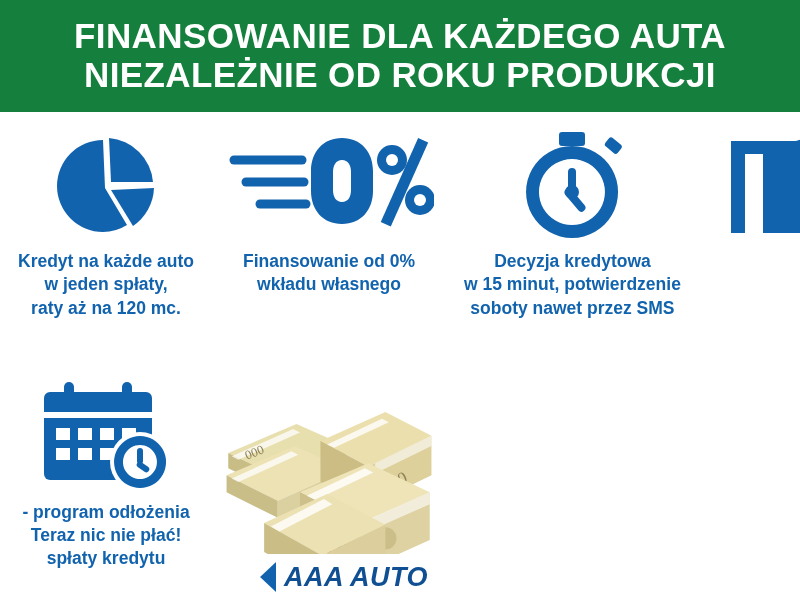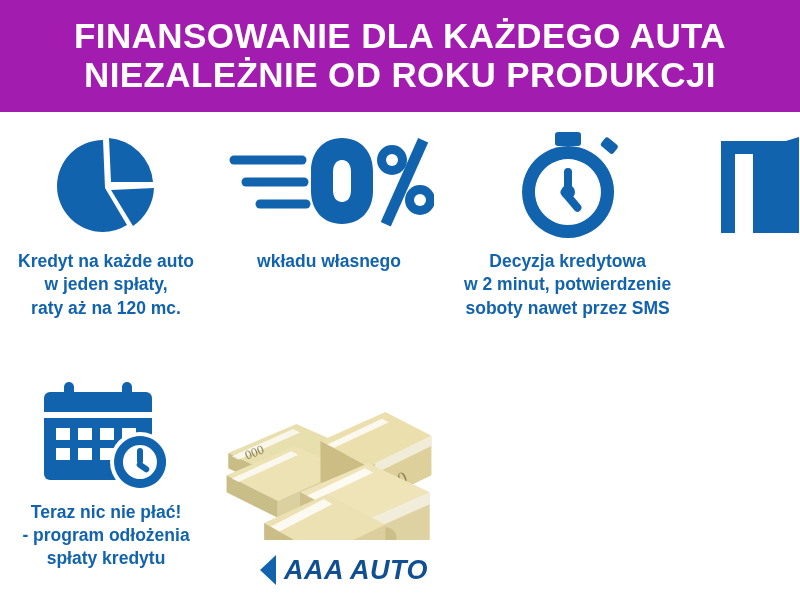--- a/index.html
+++ b/index.html
@@ -17,21 +17,21 @@
     position: relative;
     width: 800px;
     height: 600px;
     background: #ffffff;
     box-sizing: border-box;
     display: flex;
     flex-direction: column;
   }
   
   .header {
-    background: #a21caf;
+    background: #15803d;
     color: #ffffff;
     padding: 16px 20px 18px 20px;
     text-align: center;
   }
   .header-line {
     font-weight: bold;
     font-size: 35px;
     line-height: 1.12;
     letter-spacing: 0.4px;
     white-space: nowrap;
@@ -82,21 +82,21 @@
     right: 0;
     bottom: 0;
     width: 100%;
     height: 100%;
   }
   .logo-bar {
     position: absolute;
     right: 0;
     bottom: 0;
     width: 214px;
-    height: 60px;
+    height: 46px;
     background: #ffffff;
     display: flex;
     align-items: center;
     justify-content: flex-end;
     padding-right: 12px;
     box-sizing: border-box;
   }
   .logo-bar::before {
     content: "";
     position: absolute;
@@ -165,40 +165,41 @@
                      m0 22 c6 0 9 5 9 12 v18 c0 7-3 12-9 12 s-9-5-9-12 v-18 c0-7 3-12 9-12 z"></path>
             <circle cx="168" cy="30" r="15"></circle>
             <circle cx="168" cy="30" r="6" fill="#ffffff"></circle>
             <circle cx="196" cy="70" r="15"></circle>
             <circle cx="196" cy="70" r="6" fill="#ffffff"></circle>
             <rect x="175" y="6" width="11" height="92" transform="rotate(24 180 52)"></rect>
           </g>
         </svg>
       </div>
       <div class="caption">
+        <div>Finansowanie od 0%</div>
         <div>wkładu własnego</div>
       </div>
     </div>
 
     <div class="cell">
       <div class="icon-box">
         <svg width="126" height="118" viewBox="0 0 126 118" aria-hidden="true">
           <g fill="#1263ae">
             <rect x="50" y="6" width="26" height="14" rx="3"></rect>
             <rect x="96" y="14" width="16" height="11" rx="3" transform="rotate(40 104 20)"></rect>
             <path d="M63 20 a46 46 0 1 0 0.1 0 z m0 13 a33 33 0 1 1 -0.1 0 z"></path>
             <rect x="59" y="42" width="8" height="30" rx="4"></rect>
             <rect x="62" y="60" width="8" height="28" rx="4" transform="rotate(-40 66 74)"></rect>
             <circle cx="63" cy="66" r="7"></circle>
           </g>
         </svg>
       </div>
       <div class="caption">
         <div>Decyzja kredytowa</div>
-        <div>w 2 minut, potwierdzenie</div>
+        <div>w 15 minut, potwierdzenie</div>
         <div>soboty nawet przez SMS</div>
       </div>
     </div>
 
     <div class="cell">
       <div class="icon-box">
         <svg width="126" height="112" viewBox="0 0 126 112" aria-hidden="true">
           <g fill="#1263ae">
             <rect x="20" y="12" width="14" height="92"></rect>
             <rect x="20" y="12" width="66" height="13"></rect>
@@ -226,22 +227,22 @@
               <rect x="64" y="70" width="14" height="12"></rect>
             </g>
             <circle cx="104" cy="84" r="30" fill="#ffffff"></circle>
             <path d="M104 58 a26 26 0 1 0 0.1 0 z m0 9 a17 17 0 1 1 -0.1 0 z"></path>
             <rect x="101" y="70" width="6" height="16" rx="3"></rect>
             <rect x="104" y="82" width="6" height="14" rx="3" transform="rotate(-55 107 89)"></rect>
           </g>
         </svg>
       </div>
       <div class="caption">
+        <div>- program odłożenia</div>
         <div>Teraz nic nie płać!</div>
-        <div>- program odłożenia</div>
         <div>spłaty kredytu</div>
       </div>
     </div>
 
     <div class="cell money-cell">
       <div class="money-wrap">
         <svg width="100%" height="100%" viewBox="0 0 260 230" preserveAspectRatio="xMaxYMax meet" aria-hidden="true">
 
           <g>
             <path d="M12 58 L92 24 L150 50 L70 86 Z" fill="#e8dfae"></path>

